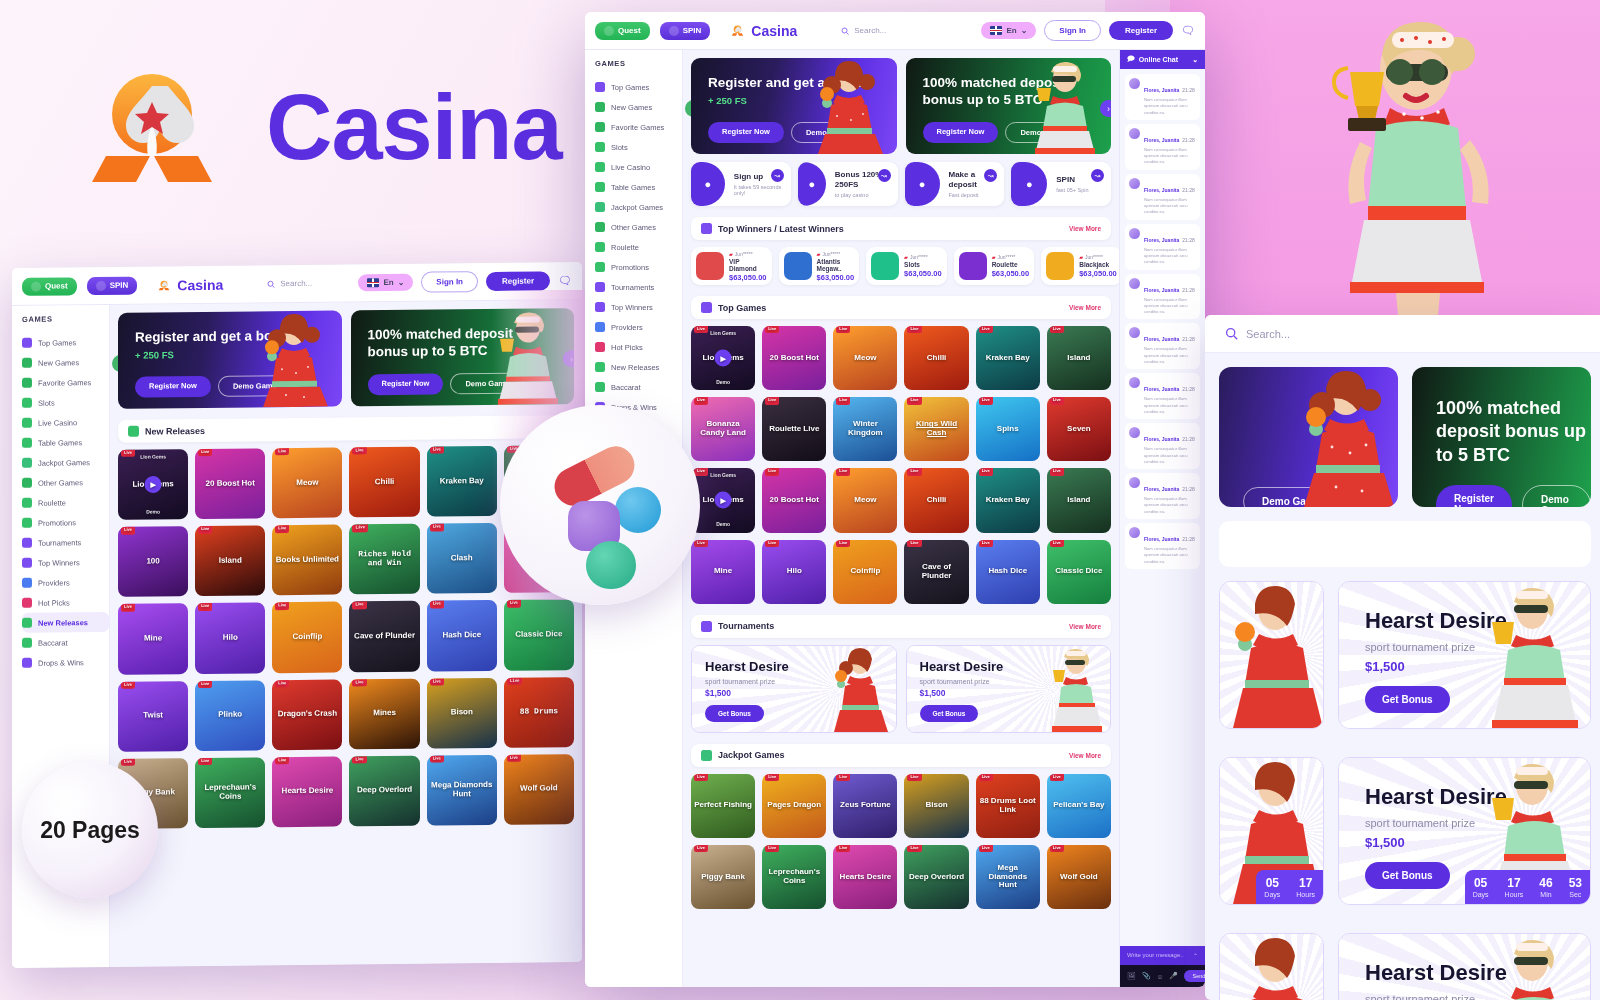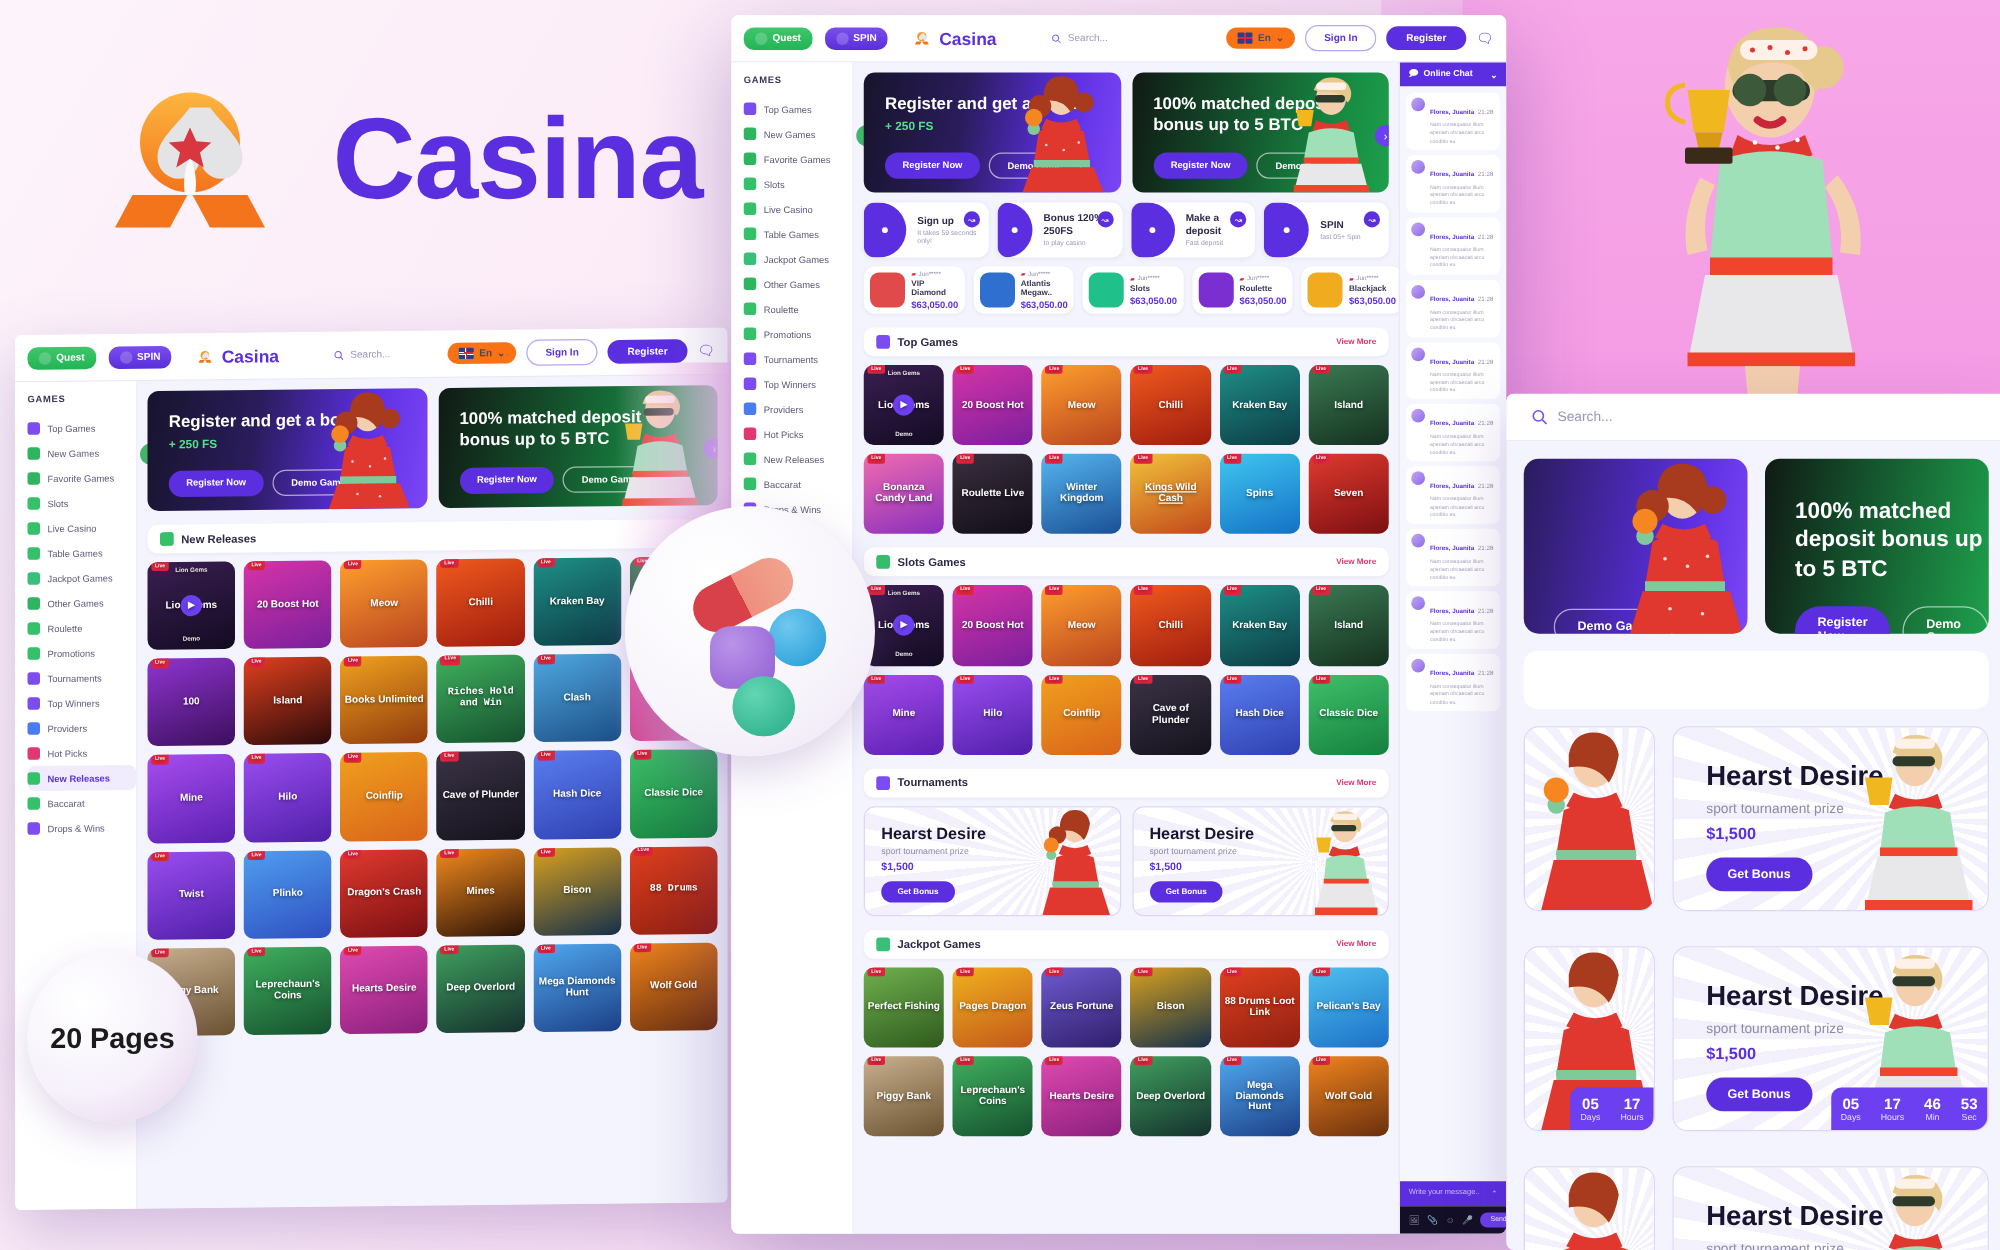--- a/index.html
+++ b/index.html
@@ -36,21 +36,21 @@
     border-bottom:1px solid #e9e7fa; padding:0 10px; gap:10px;}
   .chip{ display:flex; align-items:center; gap:4px; border-radius:8px; padding:4px 9px;
     font-size:8px; font-weight:700; color:#fff;}
   .chip.quest{ background:linear-gradient(180deg,#3fc66b,#22b455);}
   .chip.spin{ background:linear-gradient(180deg,#7b4df0,#5a2fd8);}
   .chip .dot{ width:10px;height:10px;border-radius:50%;background:#fff3; display:block;}
   .brandmini{ display:flex; align-items:center; gap:6px; margin-left:10px;}
   .brandmini .bm-txt{ font-size:14px;font-weight:700;color:#5b2fe0;}
   .searchbox{ display:flex;align-items:center;gap:5px; margin-left:34px; color:#9a97b8; font-size:8px;}
   .topbar-right{ margin-left:auto; display:flex; align-items:center; gap:8px;}
-  .lang{ display:flex;align-items:center;gap:4px;background:#f97316;border-radius:20px;
+  .lang{ display:flex;align-items:center;gap:4px;background:#f0abfc;border-radius:20px;
     padding:4px 9px;font-size:8px;color:#4a4768;font-weight:600;}
   .flag{ width:12px;height:9px;border-radius:1px;background:
       linear-gradient(180deg,#2a3d8f 0%,#2a3d8f 100%); position:relative; overflow:hidden;}
   .flag:before{content:"";position:absolute;inset:0;background:
     linear-gradient(90deg,transparent 43%,#fff 43%,#fff 57%,transparent 57%),
     linear-gradient(180deg,transparent 38%,#fff 38%,#fff 62%,transparent 62%);}
   .flag:after{content:"";position:absolute;inset:0;background:
     linear-gradient(90deg,transparent 46%,#d02b3b 46%,#d02b3b 54%,transparent 54%),
     linear-gradient(180deg,transparent 42%,#d02b3b 42%,#d02b3b 58%,transparent 58%);}
   .btn-outline{ border:1px solid #b9a6f2;color:#5b2fe0;border-radius:20px;
@@ -764,20 +764,25 @@
               <span style="color:#fff;font-size:11px">●</span>
             </div>
             <div class="qtxt">
               <div class="t">SPIN</div>
               <div class="s">fast 05+ Spin</div>
             </div>
             <div class="qarrow">↝</div>
           </div>
         </div>
 
+      <div class="sec">
+        <span class="si" style="background:#7b4df0"></span>
+        <span class="st">Top Winners / Latest Winners</span>
+        <span class="vm">View More</span>
+      </div>
       <div class="win-row" id="winners-row">
           <div class="wcard">
             <div class="wthumb" style="background:#e04a4a"></div>
             <div>
               <div class="wuser"><span style="color:#e0253f">▰</span>Jun*****</div>
               <div class="wname">VIP Diamond</div>
               <div class="wamt">$63,050.00</div>
             </div>
           </div>
           <div class="wcard">
@@ -868,25 +873,20 @@
           <div class="tile" style="background: linear-gradient(160deg, rgb(63, 199, 239), rgb(21, 112, 198));">
             <span class="badge">Live</span>
             <span>Spins</span>
           </div>
           <div class="tile" style="background: linear-gradient(160deg, rgb(224, 58, 46), rgb(123, 15, 18));">
             <span class="badge">Live</span>
             <span>Seven</span>
           </div>
         </div>
 
-      <div class="sec">
-        <span class="si" style="background:#35c06a"></span>
-        <span class="st">Slots Games</span>
-        <span class="vm">View More</span>
-      </div>
       <div class="grid" id="center-grid-c">
           <div class="tile" style="background: linear-gradient(160deg, rgb(58, 31, 82), rgb(19, 11, 34));">
             <span class="badge">Live</span>
             <span class="lbl-top">Lion Gems</span>
             <span>Lion Gems</span>
             <span class="play">▶</span>
             <span class="lbl-bot">Demo</span>
           </div>
           <div class="tile" style="background: linear-gradient(160deg, rgb(214, 52, 167), rgb(122, 31, 156));">
             <span class="badge">Live</span>

